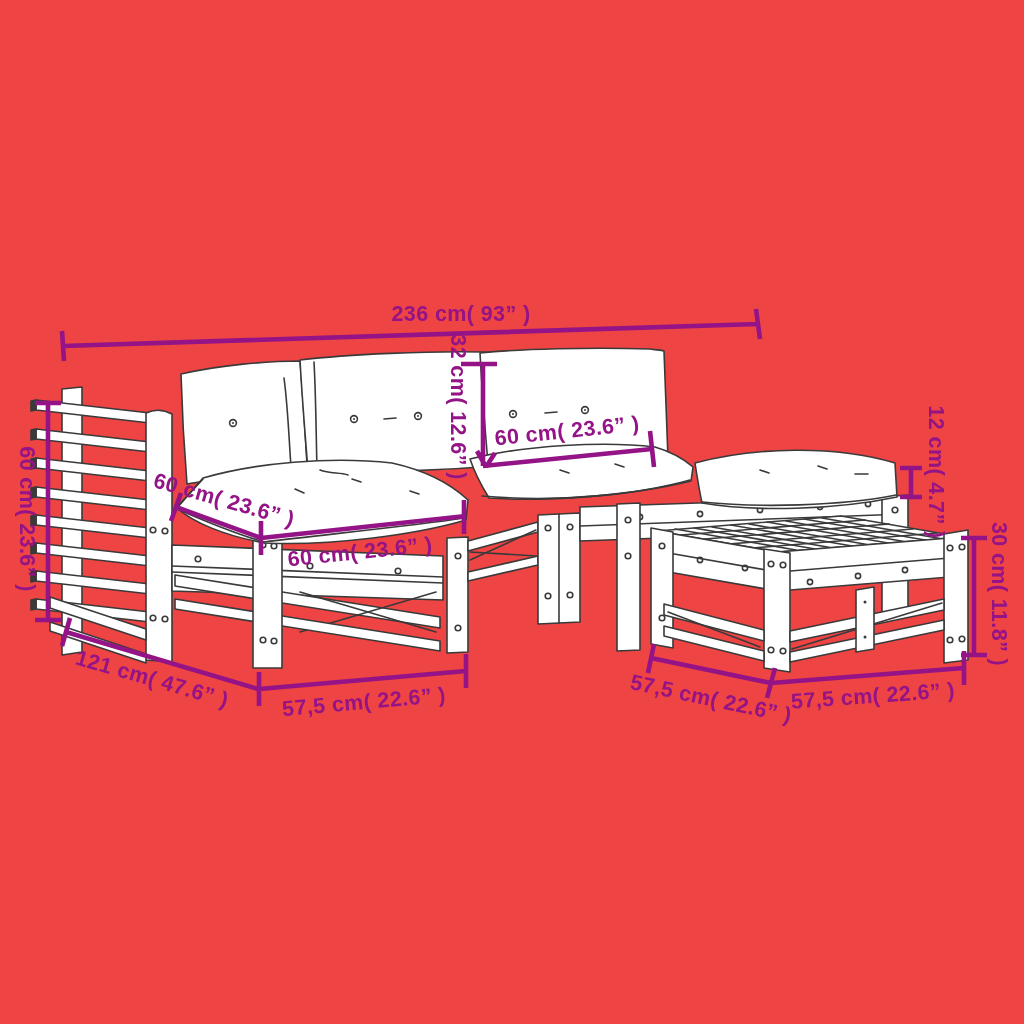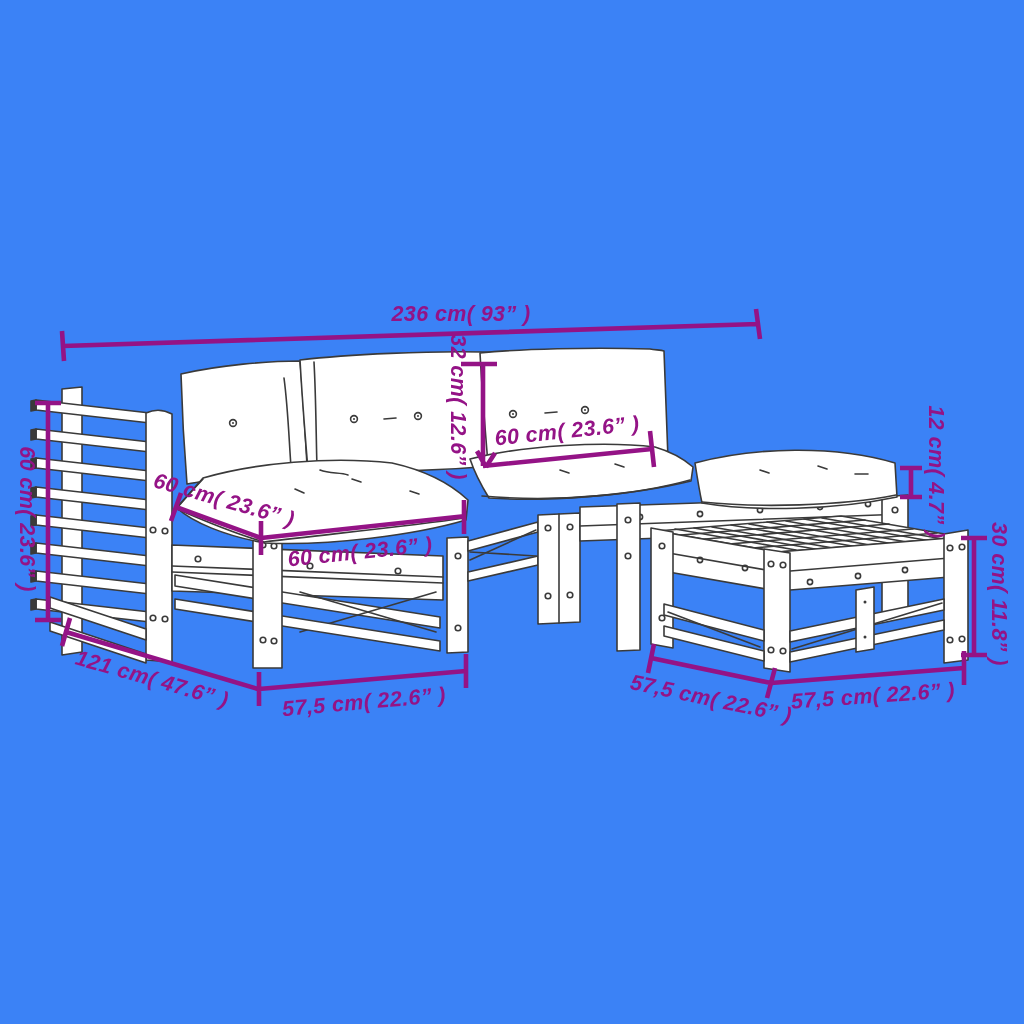--- a/index.html
+++ b/index.html
@@ -1,16 +1,16 @@
 <!DOCTYPE html>
 <html><head>
 <meta charset="utf-8">
 <style>
   html,body{margin:0;padding:0;background:#ffffff;}
-  .canvas{position:relative;width:1024px;height:1024px;background:#3b82f6;overflow:hidden;font-style:italic;}
+  .canvas{position:relative;width:1024px;height:1024px;background:#ef4444;overflow:hidden;}
   svg{display:block;}
   .dim-labels text{
     font-family:"Liberation Sans", sans-serif;
     font-weight:700;
     font-size:21.5px;
     letter-spacing:0.4px;
     text-anchor:middle;
     dominant-baseline:central;
     stroke:none;
   }

